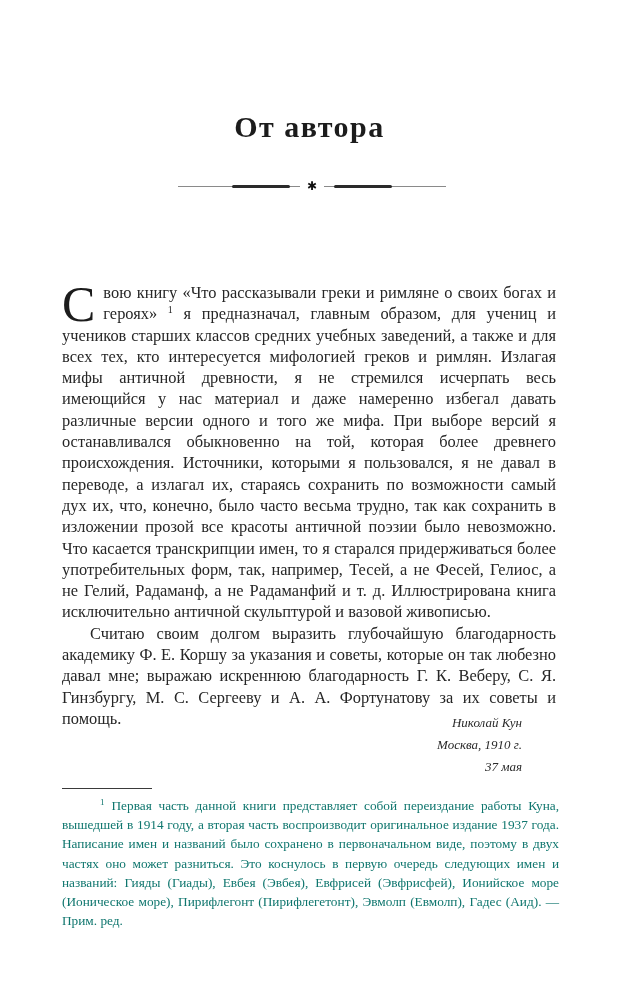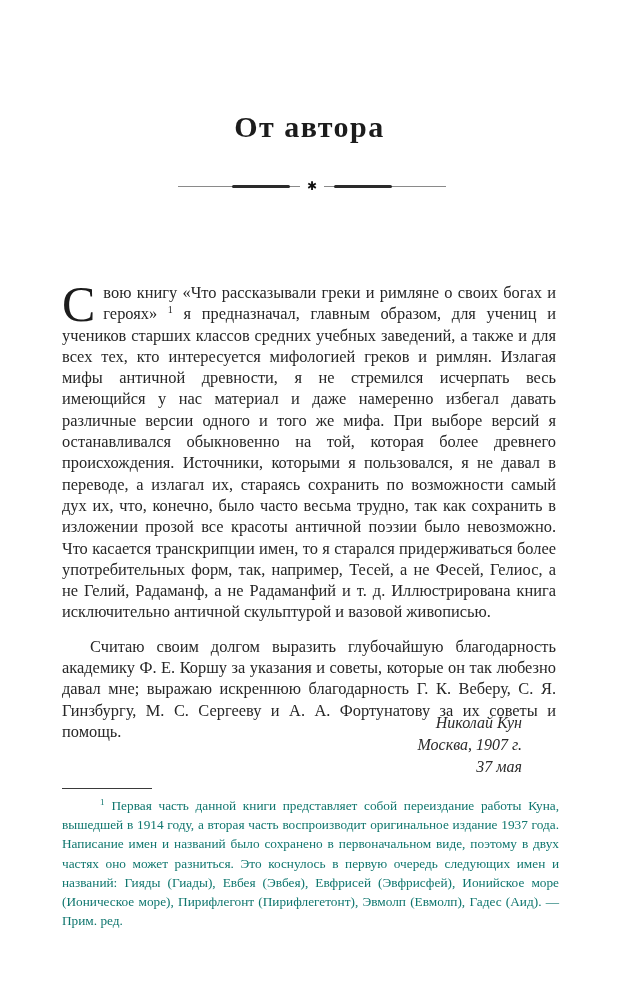--- a/index.html
+++ b/index.html
@@ -60,42 +60,42 @@
   .body-text {
     position: absolute;
     top: 282px;
     left: 62px;
     width: 494px;
     font-size: 16.4px;
     line-height: 21.3px;
     text-align: justify;
   }
   .para { margin: 0; }
-  .para.indent { text-indent: 28px; margin-top: 13px; }
+  .para.indent { text-indent: 28px; }
   .dropcap {
     float: left;
     font-size: 50px;
     line-height: 40px;
     padding: 2px 8px 0 0;
     color: #1c1c1c;
   }
   sup.note {
     font-size: 10px;
     vertical-align: super;
     line-height: 0;
   }
   .signature {
     position: absolute;
     top: 712px;
     left: 62px;
     width: 494px;
     padding-right: 34px;
     text-align: right;
     font-style: italic;
-    font-size: 16px;
+    font-size: 13px;
     line-height: 22px;
     color: #2a2a2a;
   }
   .footnote {
     position: absolute;
     top: 788px;
     left: 62px;
     width: 497px;
     font-size: 13.3px;
     line-height: 19.2px;
@@ -129,21 +129,21 @@
       <span class="dropcap">С</span>
       <span>вою книгу «Что рассказывали греки и римляне о своих богах и героях»</span>
       <sup class="note">1</sup>
       <span> я предназначал, главным образом, для учениц и учеников старших классов средних учебных заведений, а также и для всех тех, кто интересуется мифологией греков и римлян. Излагая мифы античной древности, я не стремился исчерпать весь имеющийся у нас материал и даже намеренно избегал давать различные версии одного и того же мифа. При выборе версий я останавливался обыкновенно на той, которая более древнего происхождения. Источники, которыми я пользовался, я не давал в переводе, а излагал их, стараясь сохранить по возможности самый дух их, что, конечно, было часто весьма трудно, так как сохранить в изложении прозой все красоты античной поэзии было невозможно. Что касается транскрипции имен, то я старался придерживаться более употребительных форм, так, например, Тесей, а не Фесей, Гелиос, а не Гелий, Радаманф, а не Радаманфий и т. д. Иллюстрирована книга исключительно античной скульптурой и вазовой живописью.</span>
     </p>
     <p class="para indent">Считаю своим долгом выразить глубочайшую благодарность академику Ф. Е. Коршу за указания и советы, которые он так любезно давал мне; выражаю искреннюю благодарность Г. К. Веберу, С. Я. Гинзбургу, М. С. Сергееву и А. А. Фортунатову за их советы и помощь.</p>
   </div>
 
   <div class="signature">
     <div>Николай Кун</div>
-    <div>Москва, 1907 г.</div>
+    <div>Москва, 1910 г.</div>
     <div>37 мая</div>
   </div>
 
   <div class="footnote">
     <div class="fn-rule"></div>
     <p class="fn-text"><sup class="note">1</sup><span>Первая часть данной книги представляет собой переиздание работы Куна, вышедшей в 1914 году, а вторая часть воспроизводит оригинальное издание 1937 года. Написание имен и названий было сохранено в первоначальном виде, поэтому в двух частях оно может разниться. Это коснулось в первую очередь следующих имен и названий: Гияды (Гиады), Евбея (Эвбея), Евфрисей (Эвфрисфей), Ионийское море (Ионическое море), Пирифлегонт (Пирифлегетонт), Эвмолп (Евмолп), Гадес (Аид). — Прим. ред.</span></p>
   </div>
 
 </div>
 

